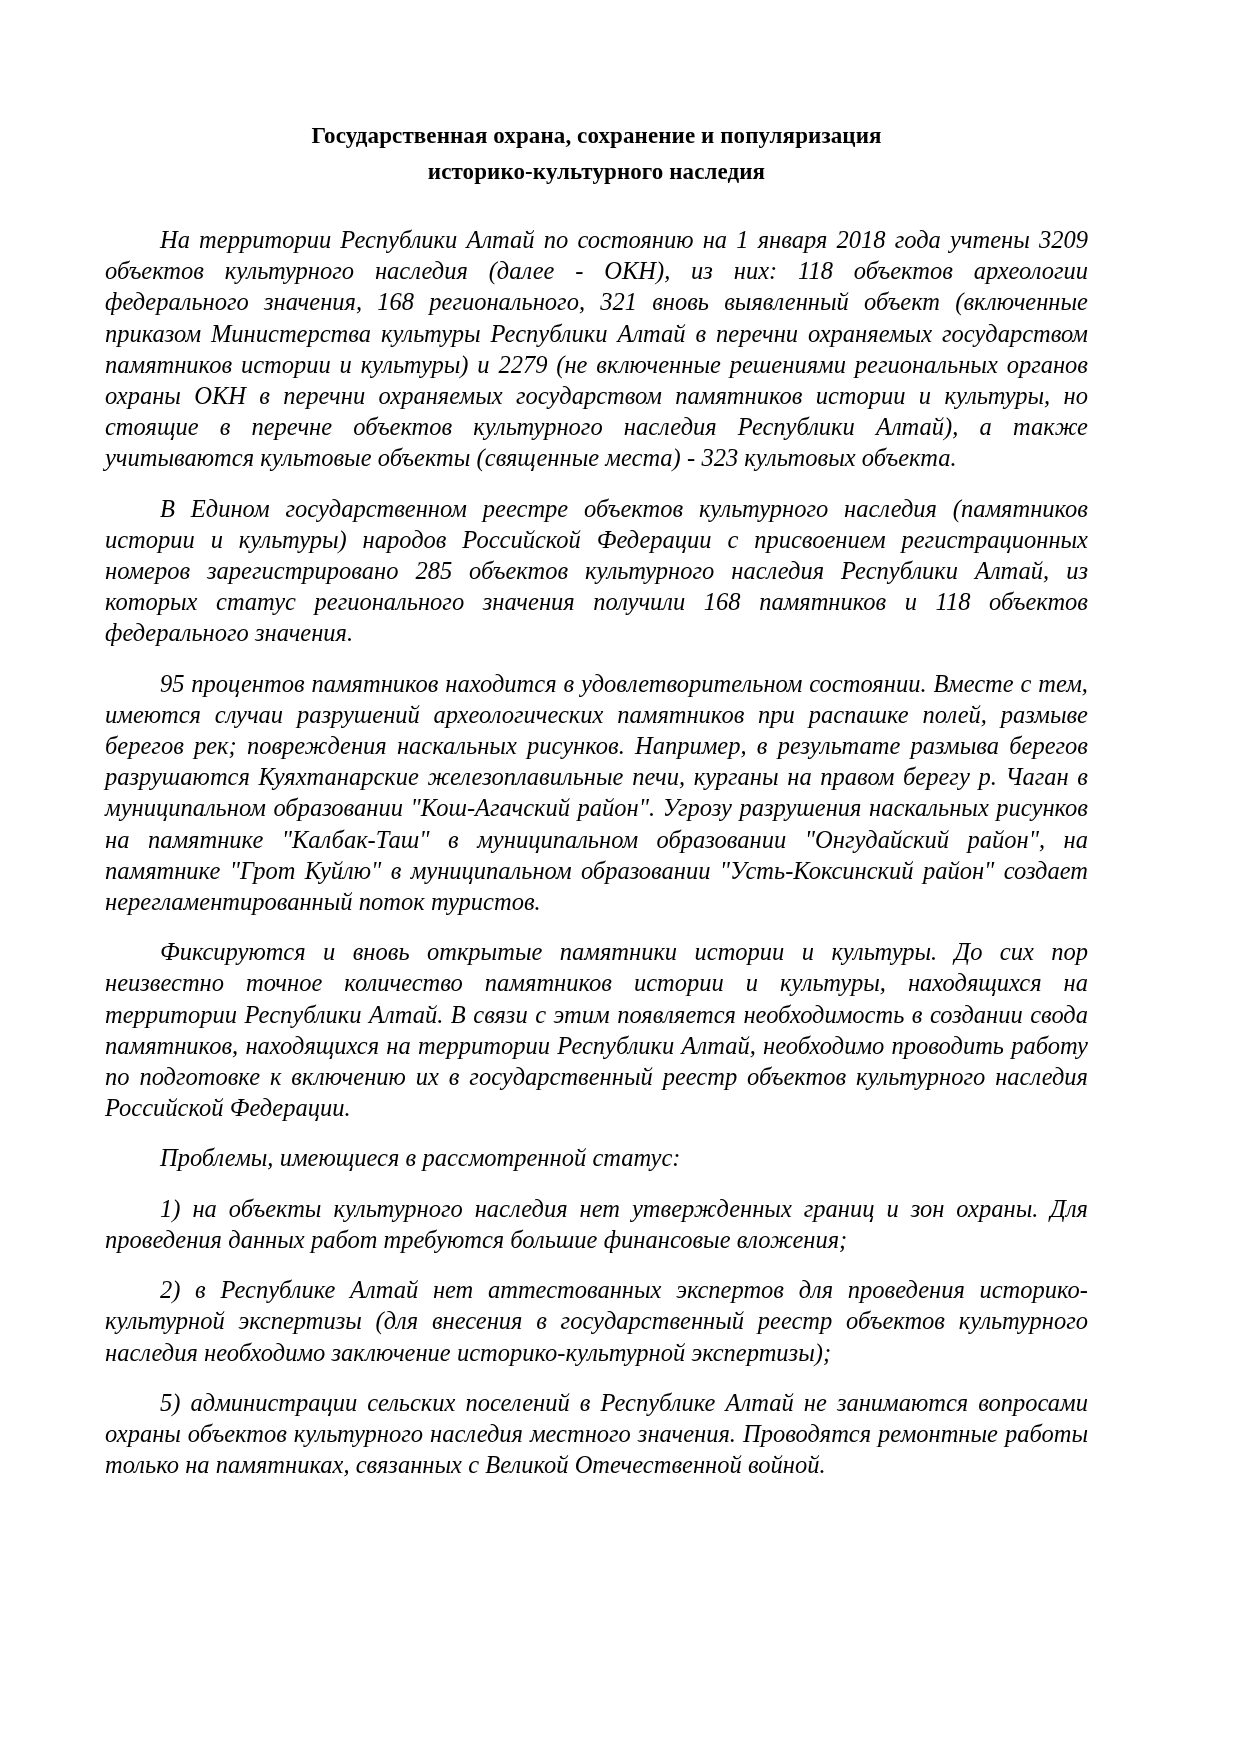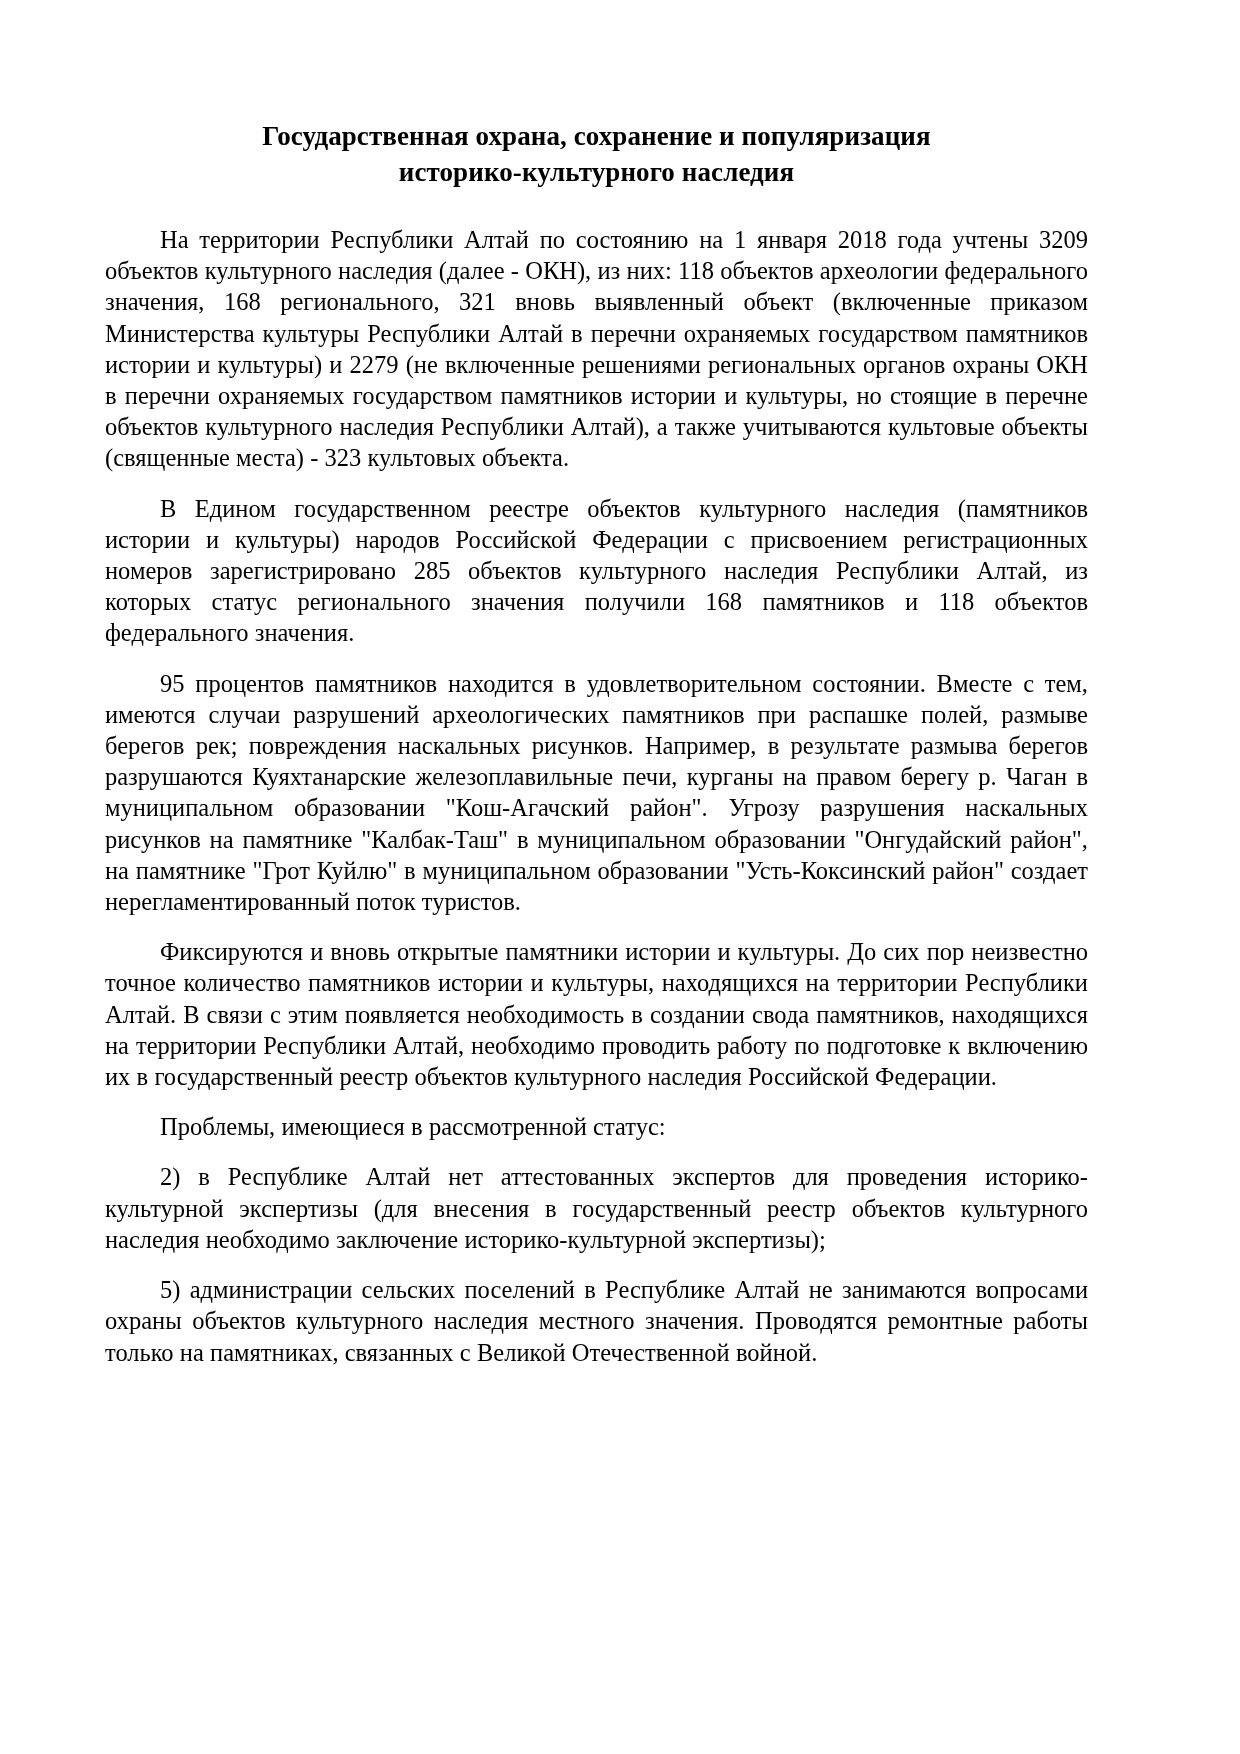--- a/index.html
+++ b/index.html
@@ -18,41 +18,42 @@
     position: relative;
     width: 1240px;
     height: 1754px;
     box-sizing: border-box;
     padding: 118px 152px 60px 105px;
     background: #ffffff;
   }
   .doc-title {
     text-align: center;
     font-weight: bold;
-    font-size: 27px;
+    font-size: 23px;
     line-height: 36px;
     margin: 0 0 0 0;
     letter-spacing: 0.1px;
     padding: 0 40px;
   }
   .doc-title .title-line {
     display: block;
   }
   .body-block {
     margin-top: 34px;
   }
   p.para {
     text-align: justify;
     text-justify: inter-word;
     font-size: 24.5px;
     line-height: 31.2px;
     margin: 0 0 19px 0;
     text-indent: 55px;
     hyphens: none;
     word-spacing: 0.1px;
+    font-style: italic;
   }
   p.para:last-child {
     margin-bottom: 15px;
   }
 </style>
 </head>
 <body>
 
 <div class="page">
 
@@ -60,17 +61,18 @@
     <span class="title-line">Государственная охрана, сохранение и популяризация</span>
     <span class="title-line">историко-культурного наследия</span>
   </h1>
 
   <div class="body-block">
     <p class="para">На территории Республики Алтай по состоянию на 1 января 2018 года учтены 3209 объектов культурного наследия (далее - ОКН), из них: 118 объектов археологии федерального значения, 168 регионального, 321 вновь выявленный объект (включенные приказом Министерства культуры Республики Алтай в перечни охраняемых государством памятников истории и культуры) и 2279 (не включенные решениями региональных органов охраны ОКН в перечни охраняемых государством памятников истории и культуры, но стоящие в перечне объектов культурного наследия Республики Алтай), а также учитываются культовые объекты (священные места) - 323 культовых объекта.</p>
     <p class="para">В Едином государственном реестре объектов культурного наследия (памятников истории и культуры) народов Российской Федерации с присвоением регистрационных номеров зарегистрировано 285 объектов культурного наследия Республики Алтай, из которых статус регионального значения получили 168 памятников и 118 объектов федерального значения.</p>
     <p class="para">95 процентов памятников находится в удовлетворительном состоянии. Вместе с тем, имеются случаи разрушений археологических памятников при распашке полей, размыве берегов рек; повреждения наскальных рисунков. Например, в результате размыва берегов разрушаются Куяхтанарские железоплавильные печи, курганы на правом берегу р. Чаган в муниципальном образовании "Кош-Агачский район". Угрозу разрушения наскальных рисунков на памятнике "Калбак-Таш" в муниципальном образовании "Онгудайский район", на памятнике "Грот Куйлю" в муниципальном образовании "Усть-Коксинский район" создает нерегламентированный поток туристов.</p>
     <p class="para">Фиксируются и вновь открытые памятники истории и культуры. До сих пор неизвестно точное количество памятников истории и культуры, находящихся на территории Республики Алтай. В связи с этим появляется необходимость в создании свода памятников, находящихся на территории Республики Алтай, необходимо проводить работу по подготовке к включению их в государственный реестр объектов культурного наследия Российской Федерации.</p>
     <p class="para">Проблемы, имеющиеся в рассмотренной статус:</p>
+    <p class="para">1) на объекты культурного наследия нет утвержденных границ и зон охраны. Для проведения данных работ требуются большие финансовые вложения;</p>
     <p class="para">2) в Республике Алтай нет аттестованных экспертов для проведения историко-культурной экспертизы (для внесения в государственный реестр объектов культурного наследия необходимо заключение историко-культурной экспертизы);</p>
     <p class="para">5) администрации сельских поселений в Республике Алтай не занимаются вопросами охраны объектов культурного наследия местного значения. Проводятся ремонтные работы только на памятниках, связанных с Великой Отечественной войной.</p>
   </div>
 
 </div>
 
 </body></html>

